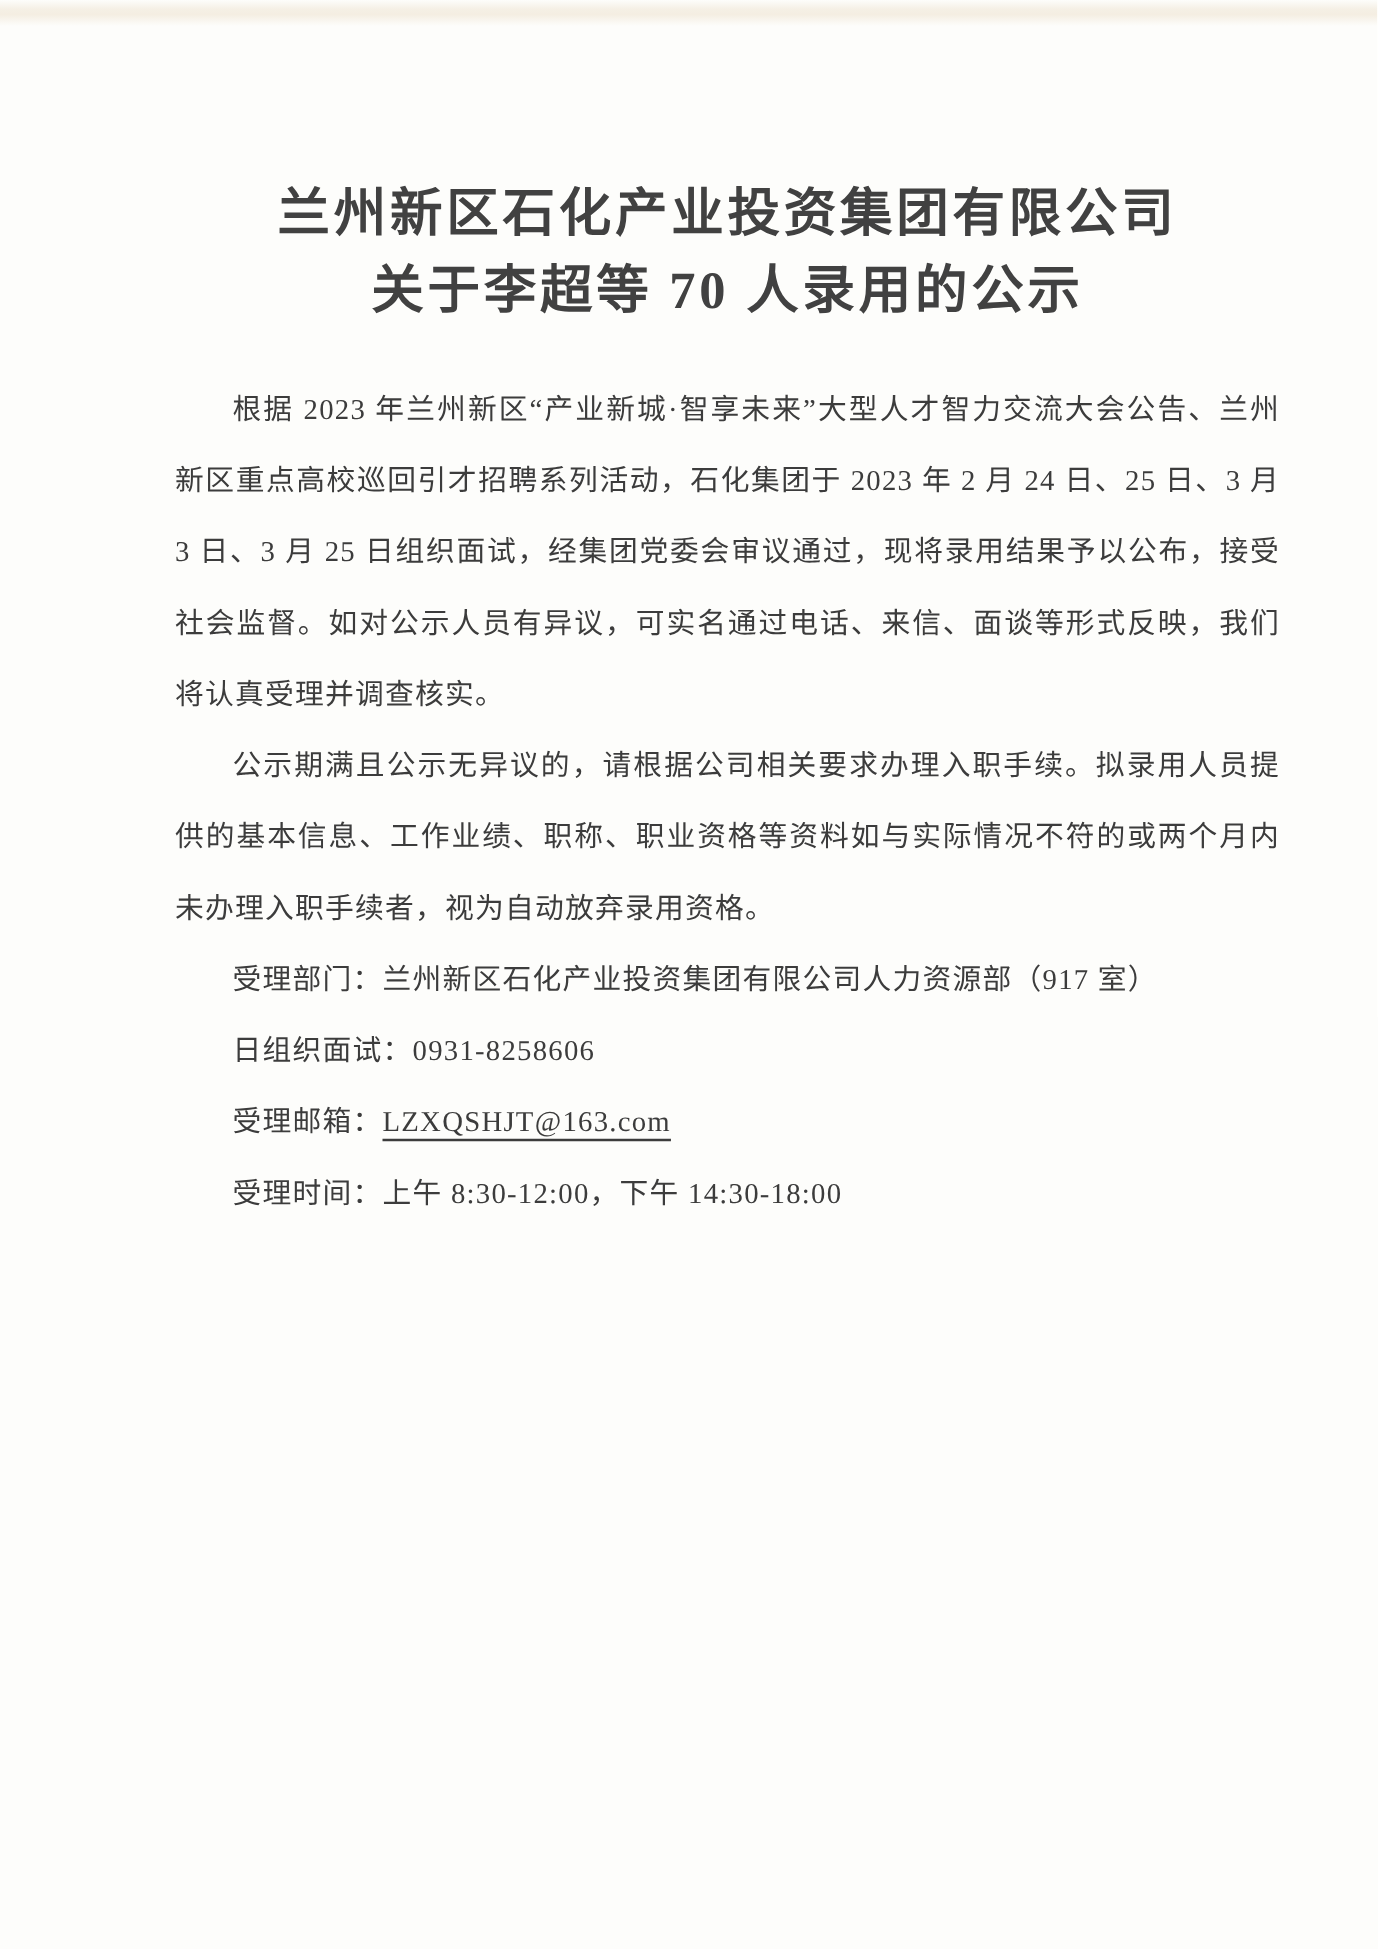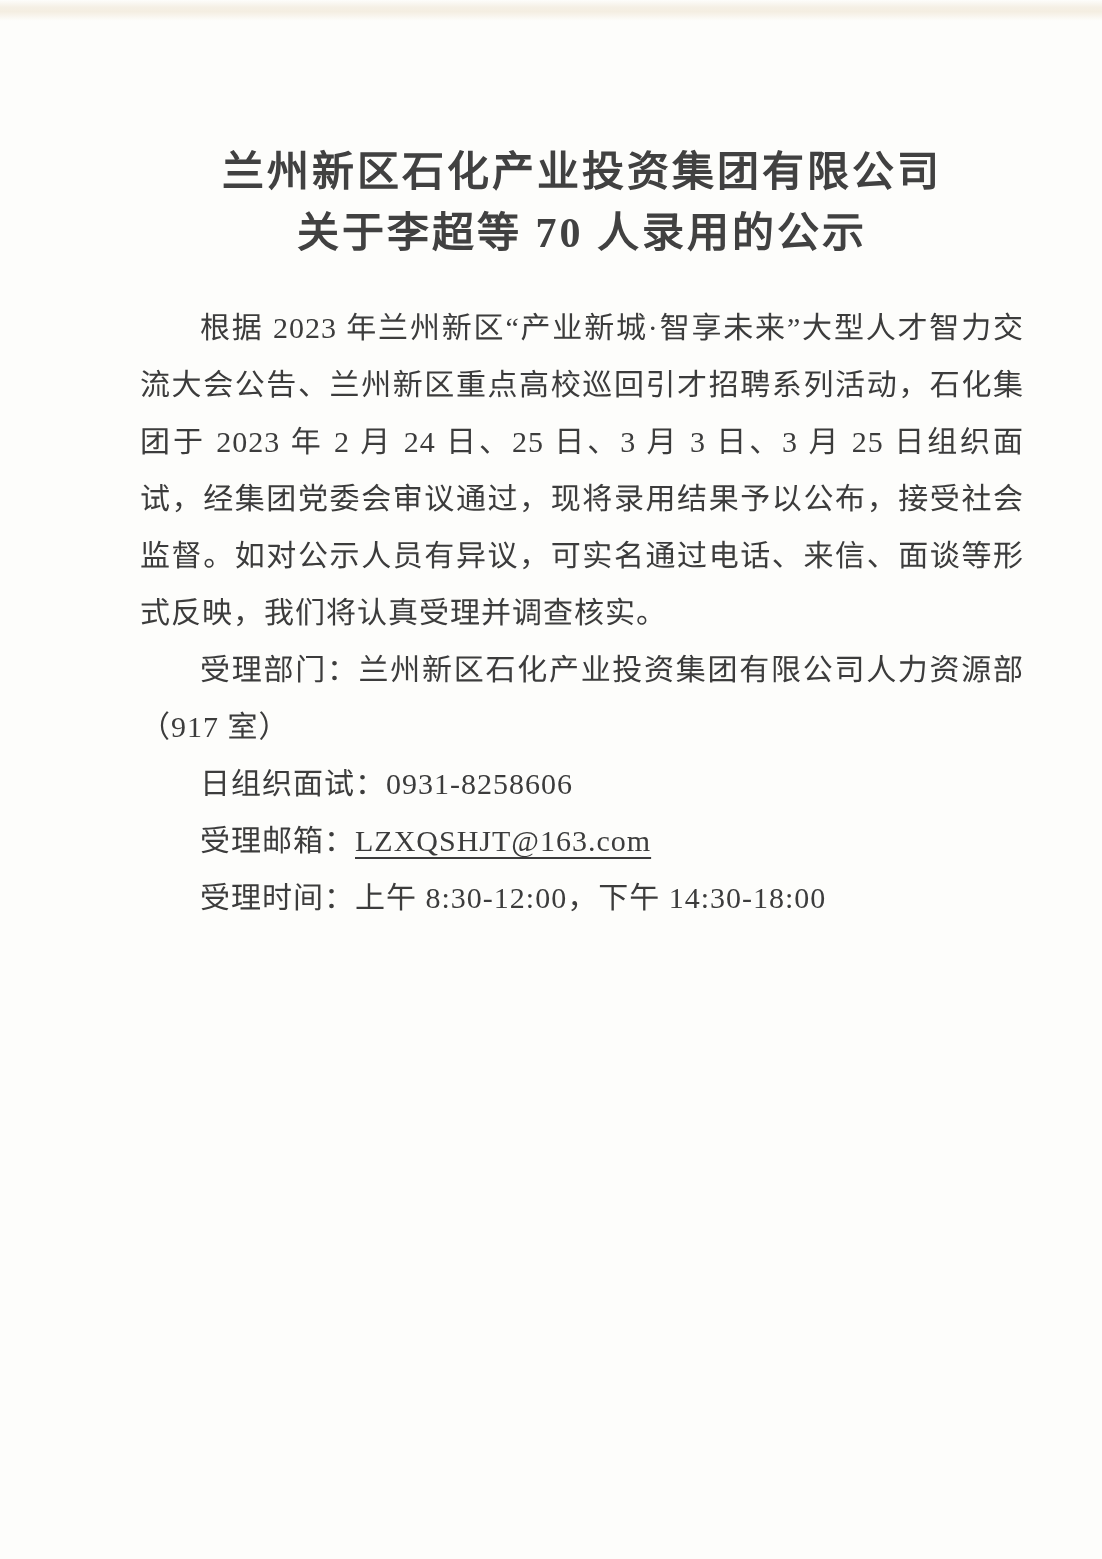--- a/index.html
+++ b/index.html
@@ -40,21 +40,21 @@
     text-align: center;
     font-size: 42px;
     line-height: 61px;
     font-weight: 700;
     letter-spacing: 3px;
     color: #414141;
   }
   .title-line { display: block; white-space: nowrap; }
   .body-text {
     margin-top: 35px;
-    font-size: 30px;
+    font-size: 23px;
     line-height: 57px;
     letter-spacing: 1px;
     text-align: justify;
     text-justify: inter-character;
     color: #3c3c3c;
   }
   .body-text p {
     margin: 0;
     text-indent: 2em;
   }
@@ -76,20 +76,21 @@
 
     <h1 class="doc-title">
       <span class="title-line">兰州新区石化产业投资集团有限公司</span>
       <span class="title-line">关于李超等 70 人录用的公示</span>
     </h1>
 
     <div class="body-text">
 
       <p>根据 2023 年兰州新区“产业新城·智享未来”大型人才智力交流大会公告、兰州新区重点高校巡回引才招聘系列活动，石化集团于 2023 年 2 月 24 日、25 日、3 月 3 日、3 月 25 日组织面试，经集团党委会审议通过，现将录用结果予以公布，接受社会监督。如对公示人员有异议，可实名通过电话、来信、面谈等形式反映，我们将认真受理并调查核实。</p>
 
+      <p>公示期满且公示无异议的，请根据公司相关要求办理入职手续。拟录用人员提供的基本信息、工作业绩、职称、职业资格等资料如与实际情况不符的或两个月内未办理入职手续者，视为自动放弃录用资格。</p>
 
 
       <p><span>受理部门：</span><span>兰州新区石化产业投资集团有限公司人力资源部（917 室）</span></p>
 
       <p><span>日组织面试：</span><span>0931-8258606</span></p>
 
       <p><span>受理邮箱：</span><a class="email-link">LZXQSHJT@163.com</a></p>
 
 
       <p><span>受理时间：</span><span>上午 8:30-12:00，下午 14:30-18:00</span></p>

